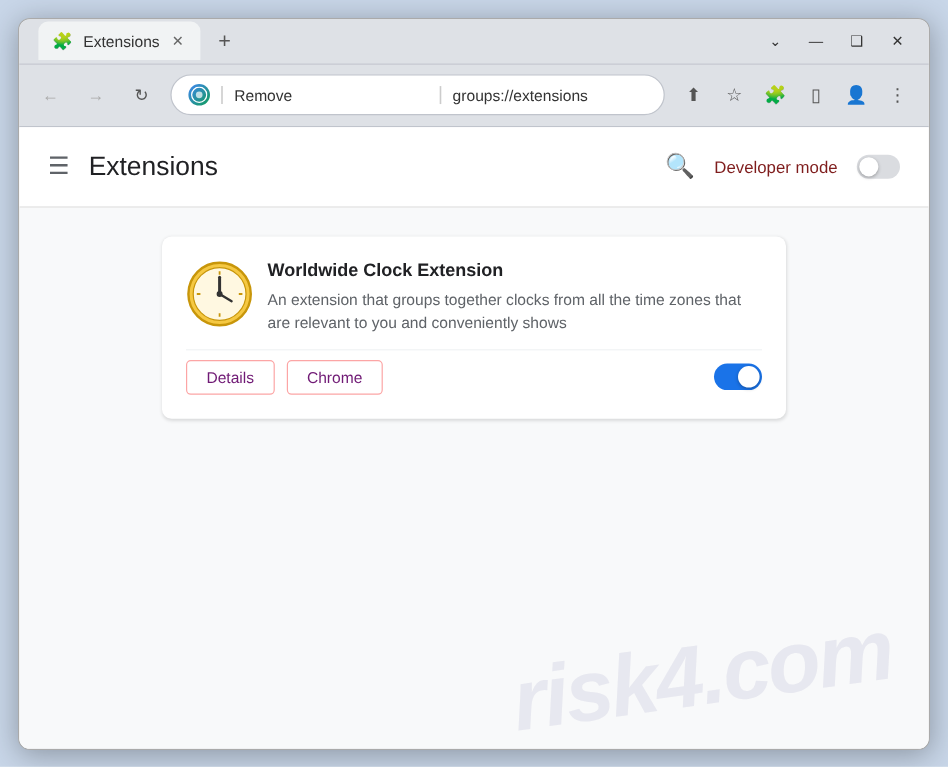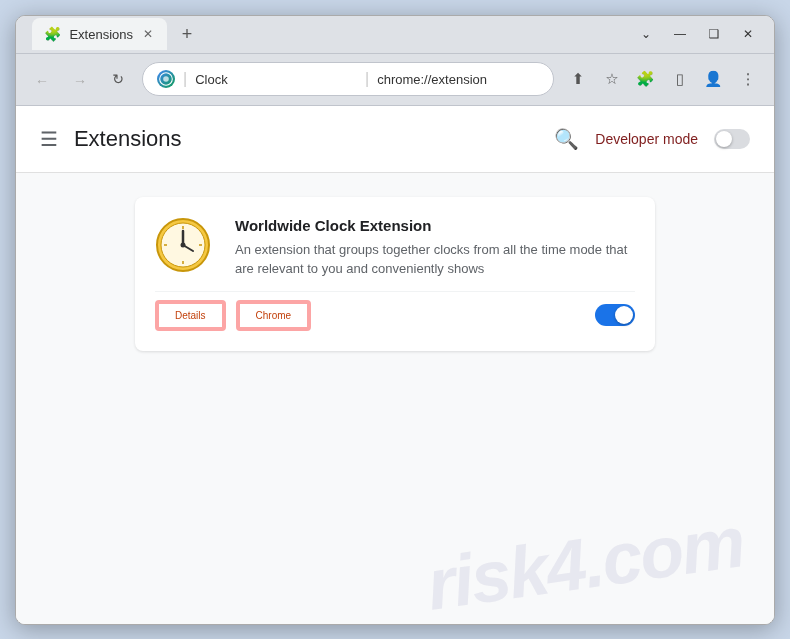--- a/index.html
+++ b/index.html
@@ -296,21 +296,21 @@
       max-width: 520px;
       margin: 0 auto;
       box-shadow: 0 1px 3px rgba(0,0,0,0.12);
       display: flex;
       flex-direction: column;
       gap: 12px;
     }
 
     .extension-info {
       display: flex;
-      gap: 24px;
+      gap: 12px;
       align-items: flex-start;
     }
 
     .extension-details {
       flex: 1;
     }
 
     .extension-name {
       font-size: 15px;
       font-weight: 600;
@@ -328,25 +328,25 @@
       display: flex;
       align-items: center;
       gap: 10px;
       padding-top: 8px;
       border-top: 1px solid #f1f3f4;
     }
 
     .btn {
       padding: 6px 16px;
       border-radius: 4px;
-      font-size: 10px;
-      cursor: pointer;
-      border: 4px solid #fca5a5;
-      background: #fff;
-      color: #c2410c;
+      font-size: 13px;
+      cursor: pointer;
+      border: 1px solid #fca5a5;
+      background: #fff;
+      color: #701a75;
       font-weight: 500;
     }
 
     .toggle-blue {
       width: 40px;
       height: 22px;
       background: #1a73e8;
       border-radius: 11px;
       position: relative;
       cursor: pointer;
@@ -400,23 +400,23 @@
 
     <div class="url-bar">
       <div class="url-bar-favicon">
         <svg viewBox="0 0 20 20" fill="none">
           <circle cx="10" cy="10" r="9" fill="none" stroke="white" stroke-width="1.5"></circle>
           <path d="M10 1a9 9 0 0 1 0 18A9 9 0 0 1 10 1z" fill="none"></path>
           <circle cx="10" cy="10" r="4" fill="white" opacity="0.7"></circle>
         </svg>
       </div>
       <span class="url-divider">|</span>
-      <span class="url-text">Clock</span>
+      <span class="url-text">Remove</span>
       <span class="url-divider"> | </span>
-      <span class="url-text">chrome://extension</span>
+      <span class="url-text">groups://extensions</span>
     </div>
 
     <div class="toolbar-icons">
       <button class="toolbar-icon">⬆</button>
       <button class="toolbar-icon">☆</button>
       <button class="toolbar-icon">🧩</button>
       <button class="toolbar-icon">▯</button>
       <button class="toolbar-icon">👤</button>
       <button class="toolbar-icon">⋮</button>
     </div>
@@ -448,21 +448,21 @@
               <circle cx="28" cy="28" r="2.5" fill="#333"></circle>
 
               <line x1="28" y1="9" x2="28" y2="12" stroke="#c8960a" stroke-width="1.5"></line>
               <line x1="28" y1="44" x2="28" y2="47" stroke="#c8960a" stroke-width="1.5"></line>
               <line x1="9" y1="28" x2="12" y2="28" stroke="#c8960a" stroke-width="1.5"></line>
               <line x1="44" y1="28" x2="47" y2="28" stroke="#c8960a" stroke-width="1.5"></line>
             </svg>
 
             <div class="extension-details">
               <div class="extension-name">Worldwide Clock Extension</div>
-              <div class="extension-description">An extension that groups together clocks from all the time mode that are relevant to you and conveniently shows</div>
+              <div class="extension-description">An extension that groups together clocks from all the time zones that are relevant to you and conveniently shows</div>
             </div>
           </div>
 
           <div class="extension-actions">
             <button class="btn">Details</button>
             <button class="btn">Chrome</button>
             <div class="toggle-blue"></div>
           </div>
         </div>
       </div>

